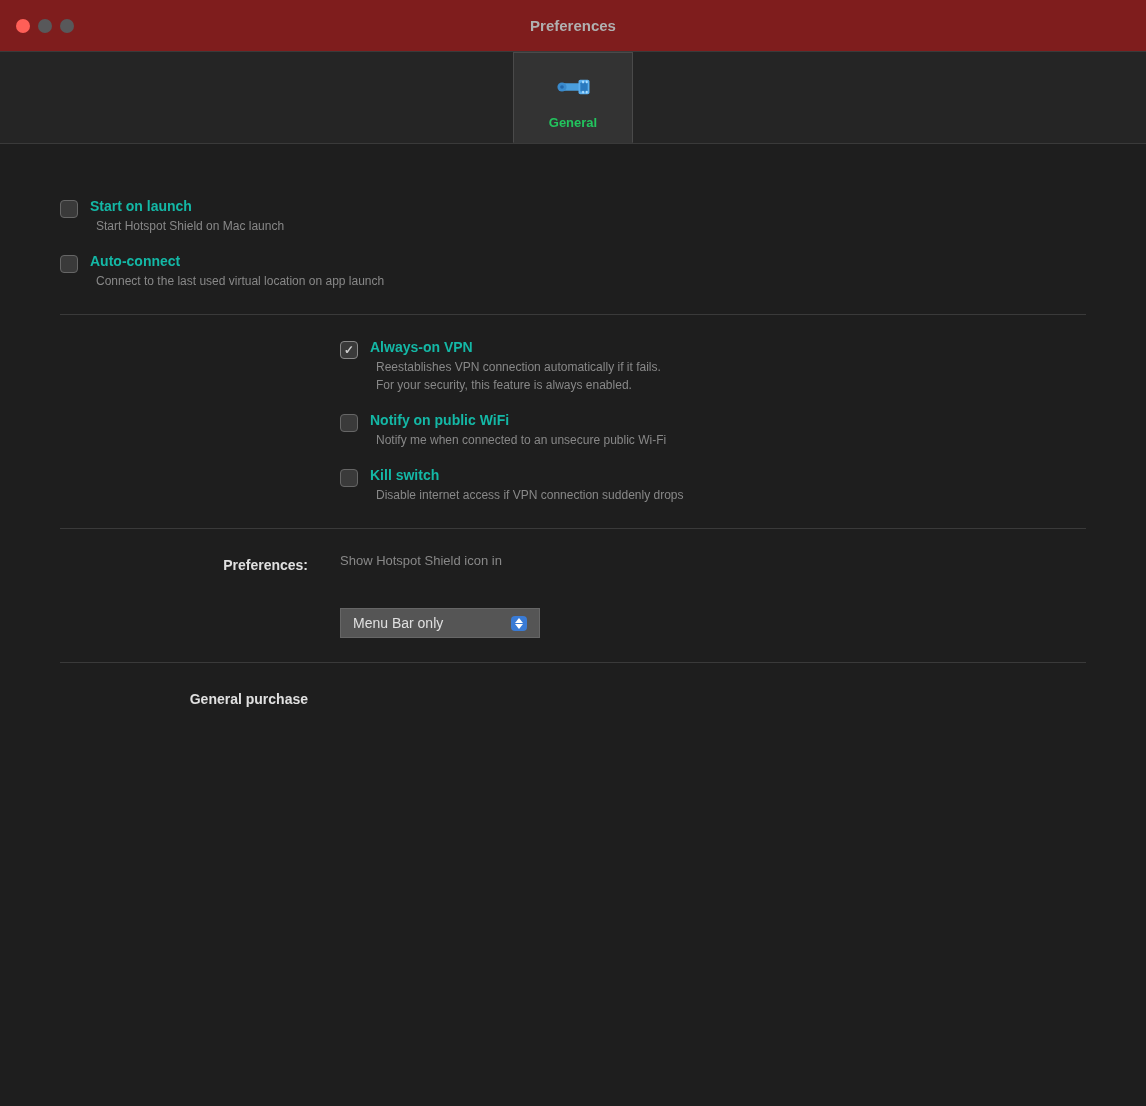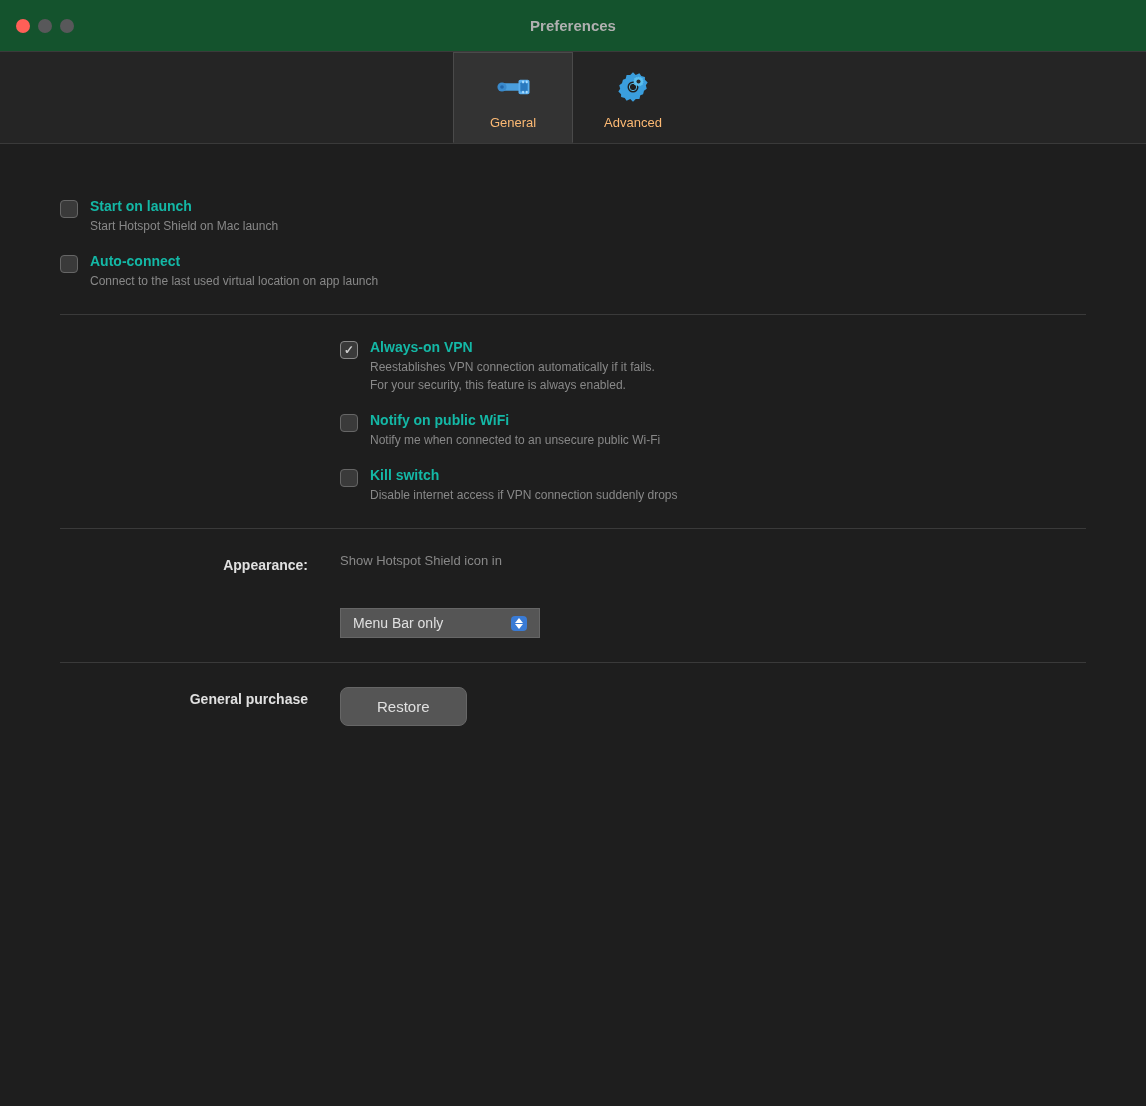--- a/index.html
+++ b/index.html
@@ -8,21 +8,21 @@
       background: #1e1e1e;
       font-family: -apple-system, BlinkMacSystemFont, "Helvetica Neue", Arial, sans-serif;
       color: #e0e0e0;
       width: 1146px;
       min-height: 1106px;
       overflow: hidden;
     }
 
     
     .title-bar {
-      background: #14532d;
+      background: #7f1d1d;
       height: 52px;
       display: flex;
       align-items: center;
       justify-content: center;
       position: relative;
       border-bottom: 1px solid #3a3a3a;
     }
     .window-controls {
       position: absolute;
       left: 16px;
@@ -68,22 +68,22 @@
     }
     .tab-icon {
       width: 48px;
       height: 48px;
       display: flex;
       align-items: center;
       justify-content: center;
     }
     .tab-label {
       font-size: 13px;
-      font-weight: 400;
-      color: #fdba74;
+      font-weight: 700;
+      color: #22c55e;
     }
 
     
     .content {
       padding: 30px 60px;
     }
 
     
     .section {
       display: flex;
@@ -145,20 +145,21 @@
     }
     .checkbox-title {
       font-size: 14px;
       font-weight: 700;
       color: #14b8a6;
     }
     .checkbox-desc {
       font-size: 12px;
       color: #888;
       line-height: 1.5;
+      margin-left: 6px;
     }
 
     
     .appearance-label-text {
       font-size: 13px;
       color: #888;
       margin-bottom: 22px;
     }
     .select-wrapper {
       display: flex;
@@ -250,41 +251,20 @@
         <rect x="34" y="28" width="2" height="3" rx="1" fill="#aaddff"></rect>
         <rect x="38" y="28" width="2" height="3" rx="1" fill="#aaddff"></rect>
 
         <circle cx="12" cy="24" r="5" fill="#3a8acc"></circle>
         <circle cx="12" cy="24" r="2" fill="#2266aa"></circle>
 
       </svg>
     </div>
     <span class="tab-label">General</span>
   </div>
-  <div class="tab">
-    <div class="tab-icon">
-
-      <svg class="advanced-icon-svg" viewBox="0 0 48 48" xmlns="http://www.w3.org/2000/svg">
-        <g transform="translate(24,24)">
-
-          <path d="M0,-16 L3,-13 L7,-15 L9,-12 L13,-11 L13,-8 L16,-5 L14,-2 L15,2 L12,4 L11,8 L8,9 L7,13 L3,13 L0,16 L-3,13 L-7,15 L-9,12 L-13,11 L-13,8 L-16,5 L-14,2 L-15,-2 L-12,-4 L-11,-8 L-8,-9 L-7,-13 L-3,-13 Z" fill="#3a9edd"></path>
-
-          <circle r="6" fill="#1e1e1e"></circle>
-
-          <circle r="4" fill="none" stroke="#5abeee" stroke-width="1"></circle>
-        </g>
-
-        <g transform="translate(30,18) scale(0.55)">
-          <path d="M0,-10 L2,-8 L5,-9 L6,-7 L9,-6 L8,-4 L10,-2 L9,0 L10,2 L8,4 L9,6 L6,7 L5,9 L2,8 L0,10 L-2,8 L-5,9 L-6,7 L-9,6 L-8,4 L-10,2 L-9,0 L-10,-2 L-8,-4 L-9,-6 L-6,-7 L-5,-9 L-2,-8 Z" fill="#5abeee"></path>
-          <circle r="4" fill="#2b2b2b"></circle>
-        </g>
-      </svg>
-    </div>
-    <span class="tab-label">Advanced</span>
-  </div>
 </div>
 
 <div class="content">
 
   <div class="section">
     <div class="section-content">
 
       <div class="checkbox-item">
         <div class="checkbox"></div>
         <div class="checkbox-text">
@@ -330,37 +310,32 @@
         <div class="checkbox"></div>
         <div class="checkbox-text">
           <span class="checkbox-title">Kill switch</span>
           <span class="checkbox-desc">Disable internet access if VPN connection suddenly drops</span>
         </div>
       </div>
     </div>
   </div>
 
   <div class="section">
-    <div class="section-label">Appearance:</div>
+    <div class="section-label">Preferences:</div>
     <div class="section-content">
       <span class="appearance-label-text">Show Hotspot Shield icon in</span>
       <div class="select-wrapper">
         <div class="select-box">
           <span>Menu Bar only</span>
           <div class="select-arrows">
             <div class="arrow-up"></div>
             <div class="arrow-down"></div>
           </div>
         </div>
       </div>
     </div>
   </div>
 
   <div class="section">
     <div class="section-label">General purchase</div>
-    <div class="section-content">
-      <div>
-        <button class="restore-btn">Restore</button>
-      </div>
-    </div>
   </div>
 
 </div>
 
 </body></html>

